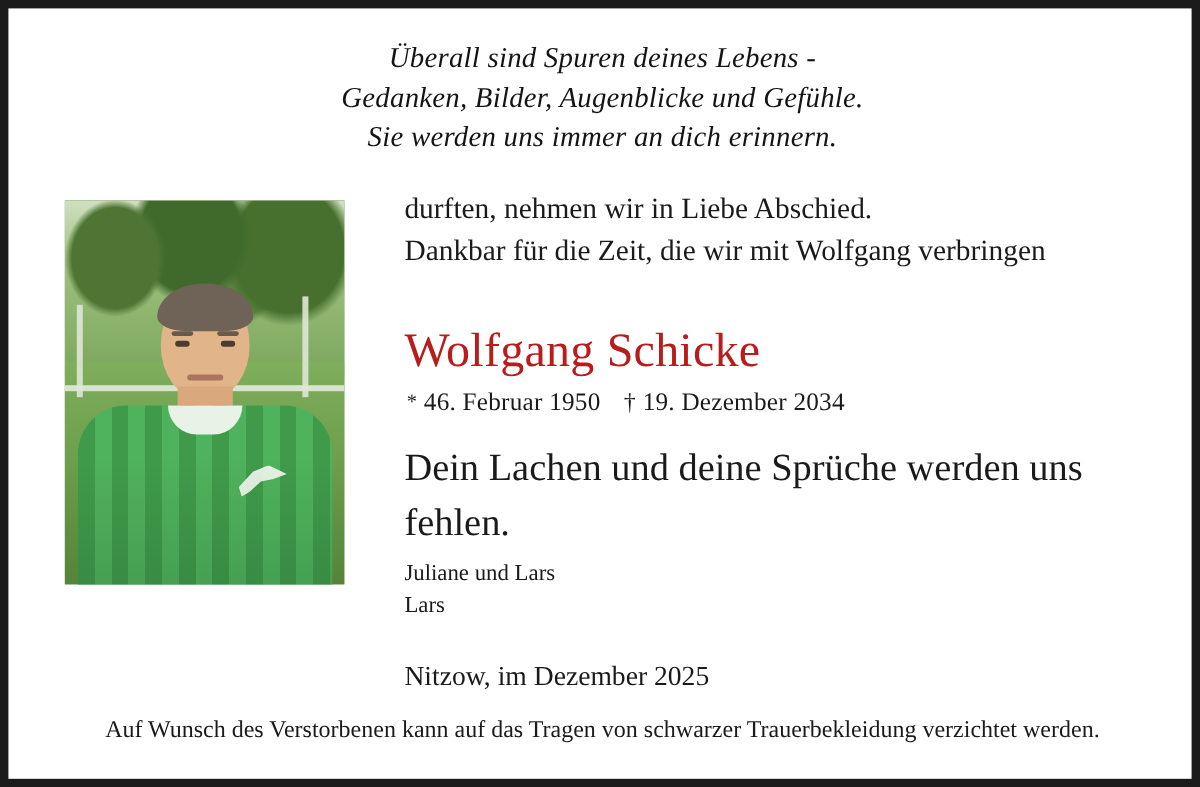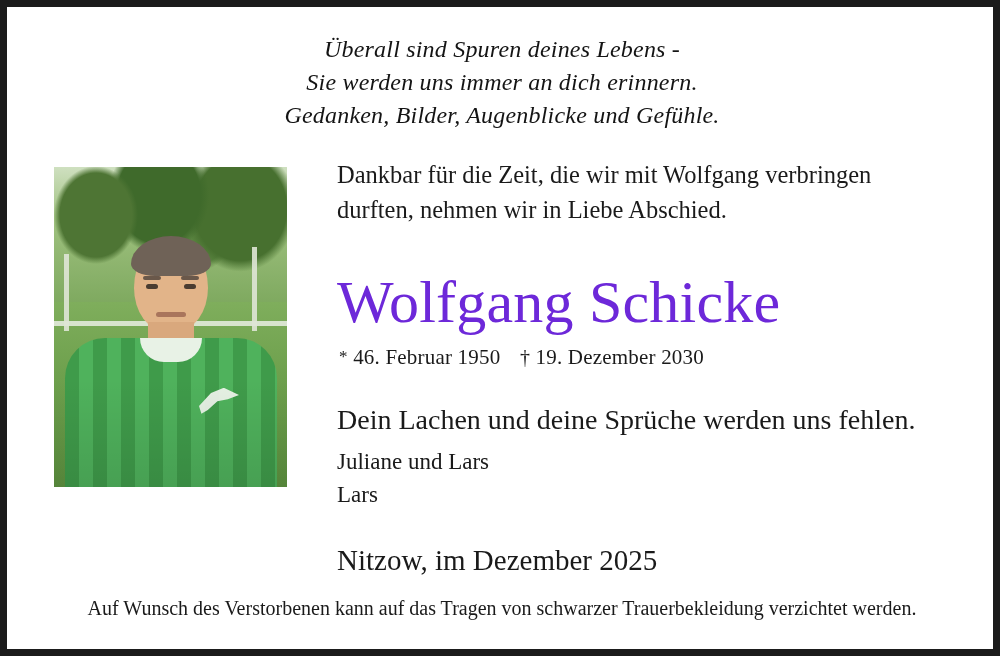--- a/index.html
+++ b/index.html
@@ -149,45 +149,45 @@
   }
 
   .intro {
     font-size: 24.5px;
     line-height: 1.42;
     margin: 0;
   }
   .intro div { white-space: nowrap; }
 
   .name {
-    font-size: 60px;
+    font-size: 40px;
     line-height: 1.08;
     margin: 42px 0 0 0;
     letter-spacing: 0.2px;
-    color: #6d28d9;
+    color: #b91c1c;
   }
 
   .dates {
     font-size: 21px;
     margin: 10px 0 0 2px;
     letter-spacing: 0.2px;
   }
   .dates .star { font-size: 17px; vertical-align: 2px; }
   .dates .cross { font-size: 20px; padding-left: 14px; }
 
   .farewell {
-    font-size: 28px;
-    margin: 30px 0 0 0;
+    font-size: 32px;
+    margin: 18px 0 0 0;
     line-height: 1.45;
   }
   .mourners { margin-top: 6px; }
-  .mourners div { font-size: 23px; line-height: 1.42; }
+  .mourners div { font-size: 19px; line-height: 1.42; }
 
   .place {
-    font-size: 29px;
+    font-size: 23px;
     margin: 32px 0 0 0;
   }
 
   
   .footer {
     text-align: center;
     margin-top: 20px;
   }
   .ceremony {
     font-size: 23.5px;
@@ -200,22 +200,22 @@
     white-space: nowrap;
   }
 </style>
 </head>
 <body>
 
 <div class="notice">
 
   <div class="verse">
     <div>Überall sind Spuren deines Lebens -</div>
+    <div>Gedanken, Bilder, Augenblicke und Gefühle.</div>
     <div>Sie werden uns immer an dich erinnern.</div>
-    <div>Gedanken, Bilder, Augenblicke und Gefühle.</div>
   </div>
 
   <div class="body-area">
 
     <div class="photo-col">
       <div class="photo">
         <div class="ph-sky"></div>
         <div class="ph-trees"></div>
         <div class="ph-field"></div>
         <div class="ph-line l1"></div>
@@ -235,31 +235,31 @@
           <div class="ph-collar"></div>
           <div class="ph-logo"></div>
         </div>
         <div class="ph-shadow"></div>
       </div>
     </div>
 
     <div class="text-col">
 
       <div class="intro">
+        <div>durften, nehmen wir in Liebe Abschied.</div>
         <div>Dankbar für die Zeit, die wir mit Wolfgang verbringen</div>
-        <div>durften, nehmen wir in Liebe Abschied.</div>
       </div>
 
       <div class="name">Wolfgang Schicke</div>
 
       <div class="dates">
         <span class="star">*</span>
         <span>46. Februar 1950</span>
         <span class="cross">†</span>
-        <span>19. Dezember 2030</span>
+        <span>19. Dezember 2034</span>
       </div>
 
       <div class="farewell">Dein Lachen und deine Sprüche werden uns fehlen.</div>
 
       <div class="mourners">
         <div>Juliane und Lars</div>
         <div>Lars</div>
       </div>
 
       <div class="place">Nitzow, im Dezember 2025</div>

